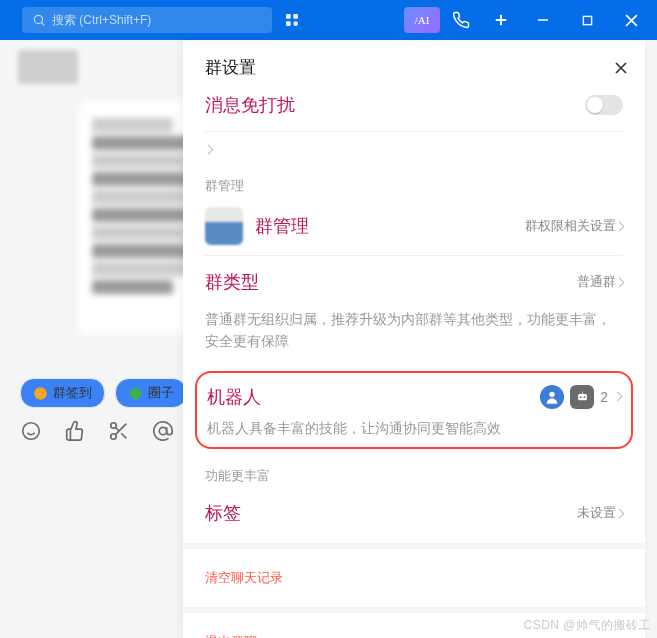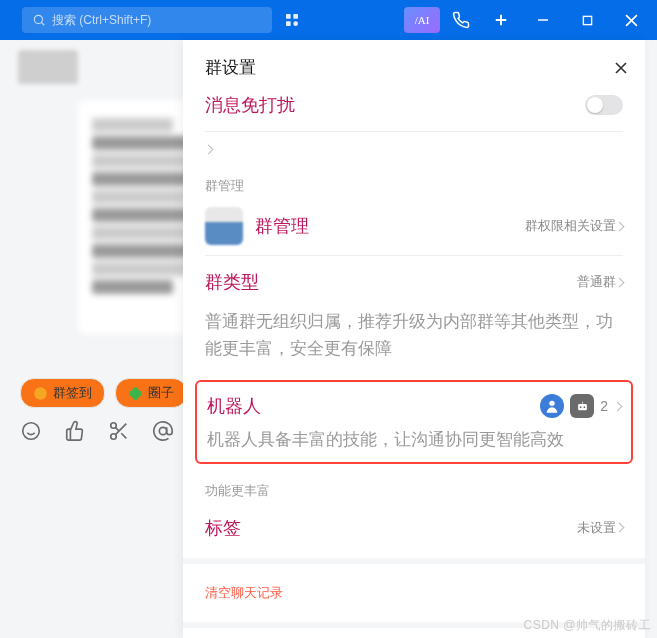--- a/index.html
+++ b/index.html
@@ -17,44 +17,44 @@
     .win-btn { width: 44px; height: 40px; display: flex; align-items: center; justify-content: center; }
 
     .main { position: relative; height: 598px; background: #f4f5f7; }
     .chat-bg { position: absolute; inset: 0; }
     .avatar-blur { width: 60px; height: 34px; margin: 10px 0 0 18px; border-radius: 4px; background: #cfcfcf; filter: blur(2px); }
     .chat-card { position: absolute; left: 78px; top: 60px; width: 230px; height: 234px; background: #fff; border-radius: 8px; padding: 14px; filter: blur(3px); }
     .blur-line { height: 14px; background: #ccc; margin: 4px 0; border-radius: 2px; }
     .blur-line.w40{width:40%} .blur-line.w80{width:80%} .blur-line.w50{width:50%} .blur-line.w90{width:90%} .blur-line.w65{width:65%} .blur-line.w70{width:70%} .blur-line.d{background:#9a9a9a}
 
     .action-row { position: absolute; left: 20px; top: 338px; display: flex; gap: 10px; }
-    .pill { display: flex; align-items: center; gap: 5px; background: #f97316; border: 1px solid #e6e6e6; border-radius: 14px; padding: 5px 12px; font-size: 13px; color: #333; }
+    .pill { display: flex; align-items: center; gap: 5px; background: #3b82f6; border: 1px solid #e6e6e6; border-radius: 14px; padding: 5px 12px; font-size: 13px; color: #333; }
     .pill .ic { width: 15px; height: 15px; }
     .icon-row { position: absolute; left: 20px; top: 380px; display: flex; gap: 22px; color: #6b6b6b; }
     .icon-row .tool-ic { width: 22px; height: 22px; }
 
     .panel { position: absolute; left: 183px; top: 0; width: 462px; height: 598px; background: #fff; box-shadow: -2px 0 10px rgba(0,0,0,0.06); display: flex; flex-direction: column; }
     .panel-head { display: flex; align-items: center; justify-content: space-between; padding: 16px 14px 10px 22px; }
     .panel-title { font-size: 17px; color: #1a1a1a; font-weight: 500; }
     .close-x { width: 20px; height: 20px; color: #333; cursor: pointer; }
     .panel-body { flex: 1; overflow: hidden; }
 
     .row { display: flex; align-items: center; padding: 14px 22px; cursor: pointer; }
     .row-label { font-size: 18px; color: #be185d; flex: 1; }
     .row-right { font-size: 13px; color: #8a8a8a; display: flex; align-items: center; }
     .chev { width: 7px; height: 7px; border-top: 1.5px solid #bbb; border-right: 1.5px solid #bbb; transform: rotate(45deg); }
     .toggle { width: 38px; height: 20px; background: #e4e4e7; border-radius: 10px; position: relative; }
     .toggle::after { content: ""; position: absolute; width: 16px; height: 16px; background: #fff; border-radius: 50%; top: 2px; left: 2px; box-shadow: 0 1px 2px rgba(0,0,0,0.2); }
 
     .sect { font-size: 13px; color: #9a9a9a; padding: 10px 22px 2px; }
     .admin-row { display: flex; align-items: center; padding: 10px 22px; cursor: pointer; }
     .admin-ava { width: 38px; height: 38px; border-radius: 6px; background: linear-gradient(#e8e8e8 40%, #5a8cc4 40%); margin-right: 12px; filter: blur(1px); }
-    .desc { font-size: 17px; color: #9a9a9a; padding: 0 22px 12px; line-height: 1.6; }
-
-    .bot-block { border: 2.5px solid #ff4136; border-radius: 6px; margin: 6px 12px 8px; padding: 8px 10px 8px; }
+    .desc { font-size: 14px; color: #9a9a9a; padding: 0 22px 12px; line-height: 1.6; }
+
+    .bot-block { border: 2.5px solid #ff4136; border-radius: 16px; margin: 6px 12px 8px; padding: 8px 10px 8px; }
     .bot-block .row { padding: 4px 0; }
     .bot-block .desc { padding: 4px 0 0; }
     .bot-right { display: flex; align-items: center; gap: 6px; font-size: 14px; color: #888; }
     .bot-ava { width: 24px; height: 24px; border-radius: 50%; background: #3b7dd8; display:flex;align-items:center;justify-content:center; }
     .bot-ava2 { width: 24px; height: 24px; border-radius: 6px; background: #6b6b6b; display:flex;align-items:center;justify-content:center; }
 
     .danger { color: #ff5b45; font-size: 13px; padding: 16px 22px; cursor: pointer; }
     .sep { height: 6px; background: #f4f5f7; margin: 4px 0; }
     .thin-sep { height: 1px; background: #eee; margin: 0 22px; }
 

